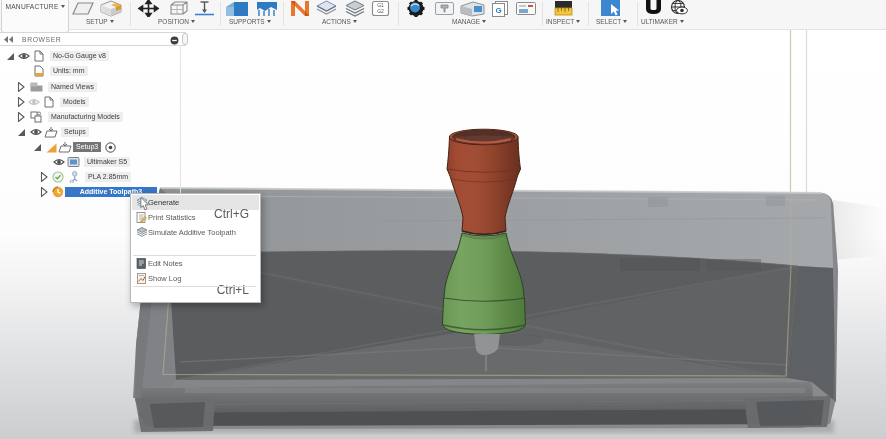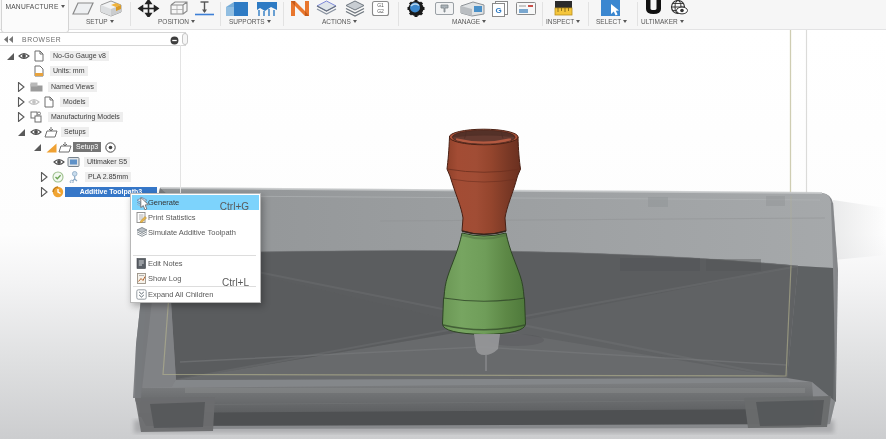--- a/index.html
+++ b/index.html
@@ -10,21 +10,21 @@
 .caret{display:inline-block;width:0;height:0;border-left:2.5px solid transparent;border-right:2.5px solid transparent;border-top:3px solid #575757;margin-left:2px;vertical-align:1px}
 .vsep{position:absolute;top:2px;height:24px;width:1px;background:#e2e2e2}
 .icon{position:absolute;top:0}
 #mtab{position:absolute;left:1px;top:-9px;width:66px;height:29px;background:#fbfbfb;border:1px solid #d4d4d4;border-radius:3px;font-size:6.7px;color:#4c4c4c;text-align:center;padding-top:11px;box-sizing:content-box;letter-spacing:.2px}
 .trow{position:absolute;left:0;height:13px;width:186px}
 .tlabel{position:absolute;top:1px;font-size:7px;color:#3c3c3c;background:rgba(236,236,236,.9);padding:1px 3px;white-space:nowrap;line-height:8px}
 .ticon{position:absolute;top:0}
 #menu{position:absolute;left:130px;top:192.5px;width:129px;height:108px;background:#fff;border:1px solid #b8b8b8;box-shadow:2px 3px 7px rgba(0,0,0,.3);z-index:30}
 .mrow{position:absolute;left:1px;width:127px;height:15px}
 .mlabel{position:absolute;left:16px;top:3.2px;font-size:7.5px;color:#5a5a5a;white-space:nowrap}
-.mshort{position:absolute;right:10px;top:6px;font-size:10px;color:#5a5a5a}
+.mshort{position:absolute;right:10px;top:12px;font-size:12px;color:#5a5a5a}
 .msep{position:absolute;left:2px;width:123px;height:1px;background:#ddd}
 .micon{position:absolute;left:4px;top:2px}
 </style>
 </head>
 <body>
 
 <svg class="abs" style="left:0;top:0;z-index:1" width="886" height="439" viewBox="0 0 886 439">
 <defs>
 <linearGradient id="floorG" x1="0" y1="0" x2="0" y2="1">
 <stop offset="0" stop-color="#ffffff"></stop>
@@ -420,21 +420,21 @@
         <circle cx="6" cy="6" r="5.2" fill="#f0a432"></circle>
         <path d="M6,3 L6,6 L8.5,7.5" fill="none" stroke="#fff" stroke-width="1.4"></path>
         <path d="M1,6 A5,5 0 0 1 6,1" fill="none" stroke="#c27f1b" stroke-width="1.4"></path>
       </svg>
 <span class="tlabel" style="left:65px;background:#3677c8;color:#fff;font-weight:bold;width:86px;text-align:center">Additive Toolpath3</span>
 </div>
 </div>
 
 <div id="menu">
 
-<div class="mrow" style="top:1px;background:#7dd3fc">
+<div class="mrow" style="top:1px;background:#e5e5e5">
 <svg class="micon" width="12" height="11" viewBox="0 0 12 11">
         <path d="M6,0.5 L11,3.2 L6,6 L1,3.2 Z" fill="#dce6f0" stroke="#7191b2" stroke-width="0.9"></path>
         <path d="M1,5.2 L6,8 L11,5.2" fill="none" stroke="#7191b2" stroke-width="0.9"></path>
         <path d="M1,7.2 L6,10 L11,7.2" fill="none" stroke="#9ab0c6" stroke-width="0.9"></path>
       </svg>
 <span class="mlabel" style="color:#333">Generate</span>
       <span class="mshort">Ctrl+G</span>
 </div>
 <div class="mrow" style="top:31px">
 <svg class="micon" width="12" height="11" viewBox="0 0 12 11">
@@ -467,25 +467,18 @@
 <div class="mrow" style="top:62px">
 <svg class="micon" width="11" height="11" viewBox="0 0 11 11">
         <rect x="1" y="0.5" width="8.5" height="10" fill="#5a5f66" stroke="#3d4147" stroke-width="0.6"></rect>
         <line x1="2.8" y1="3" x2="7.8" y2="3" stroke="#e7e9eb" stroke-width="0.9"></line>
         <line x1="2.8" y1="5" x2="7.8" y2="5" stroke="#e7e9eb" stroke-width="0.9"></line>
         <line x1="2.8" y1="7" x2="6" y2="7" stroke="#e7e9eb" stroke-width="0.9"></line>
       </svg>
 <span class="mlabel">Edit Notes</span>
 </div>
 <div class="msep" style="top:92.5px"></div>
-<div class="mrow" style="top:93px">
-<svg class="micon" width="11" height="11" viewBox="0 0 11 11">
-        <rect x="0.8" y="0.8" width="9.4" height="9.4" rx="1.5" fill="#fff" stroke="#8a9299" stroke-width="0.9"></rect>
-        <path d="M3.2,3 L5.5,5 L7.8,3 M3.2,6 L5.5,8 L7.8,6" fill="none" stroke="#5b6770" stroke-width="1"></path>
-      </svg>
-<span class="mlabel">Expand All Children</span>
-</div>
 
 </div>
 
 <svg class="abs" style="left:140px;top:196.5px;z-index:40" width="11" height="16" viewBox="0 0 11 16">
 <path d="M0.8,0.5 L0.8,10.5 L3.3,8.6 L4.9,12.8 L6.8,12 L5.2,7.9 L8.4,7.7 Z" fill="#fff" stroke="#6e6e6e" stroke-width="0.9"></path>
 </svg>
 
 </body></html>

